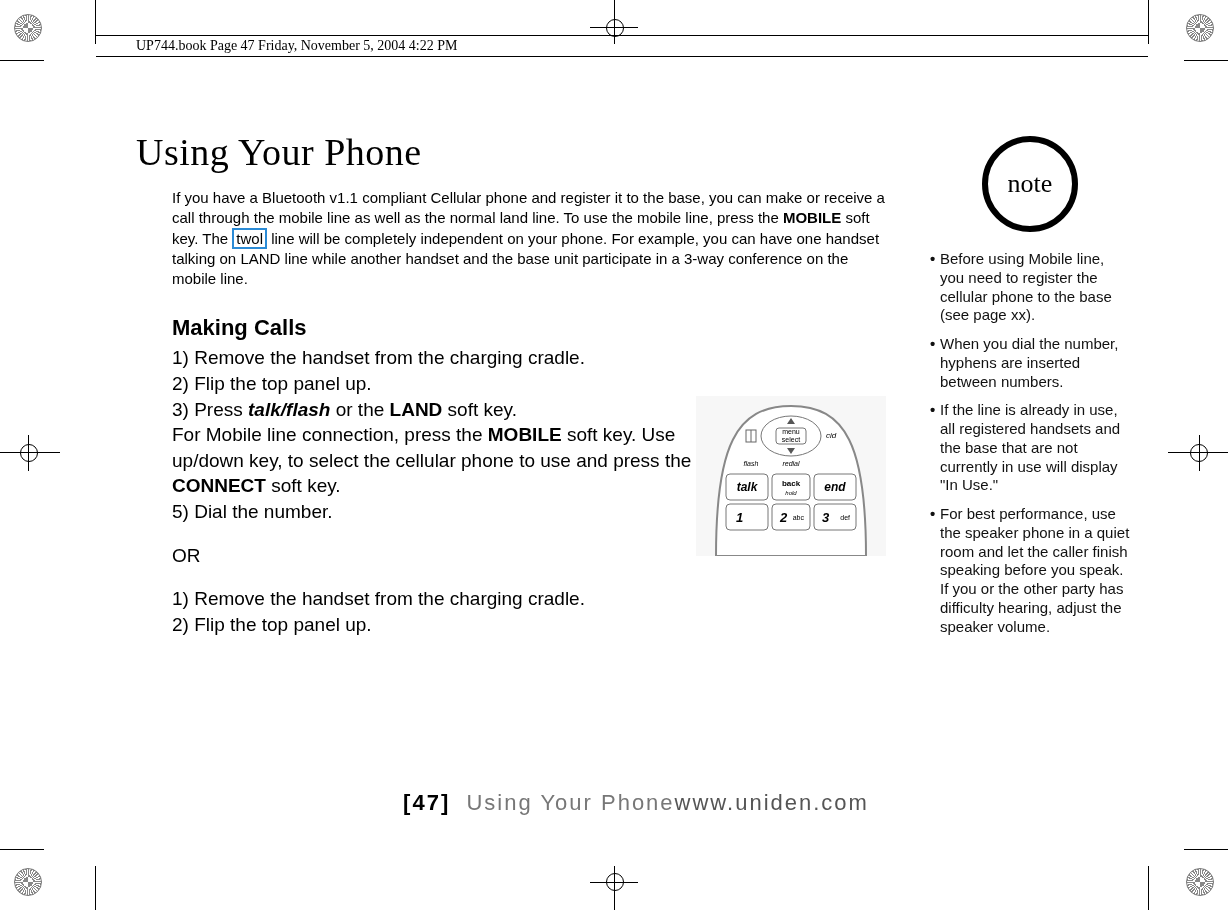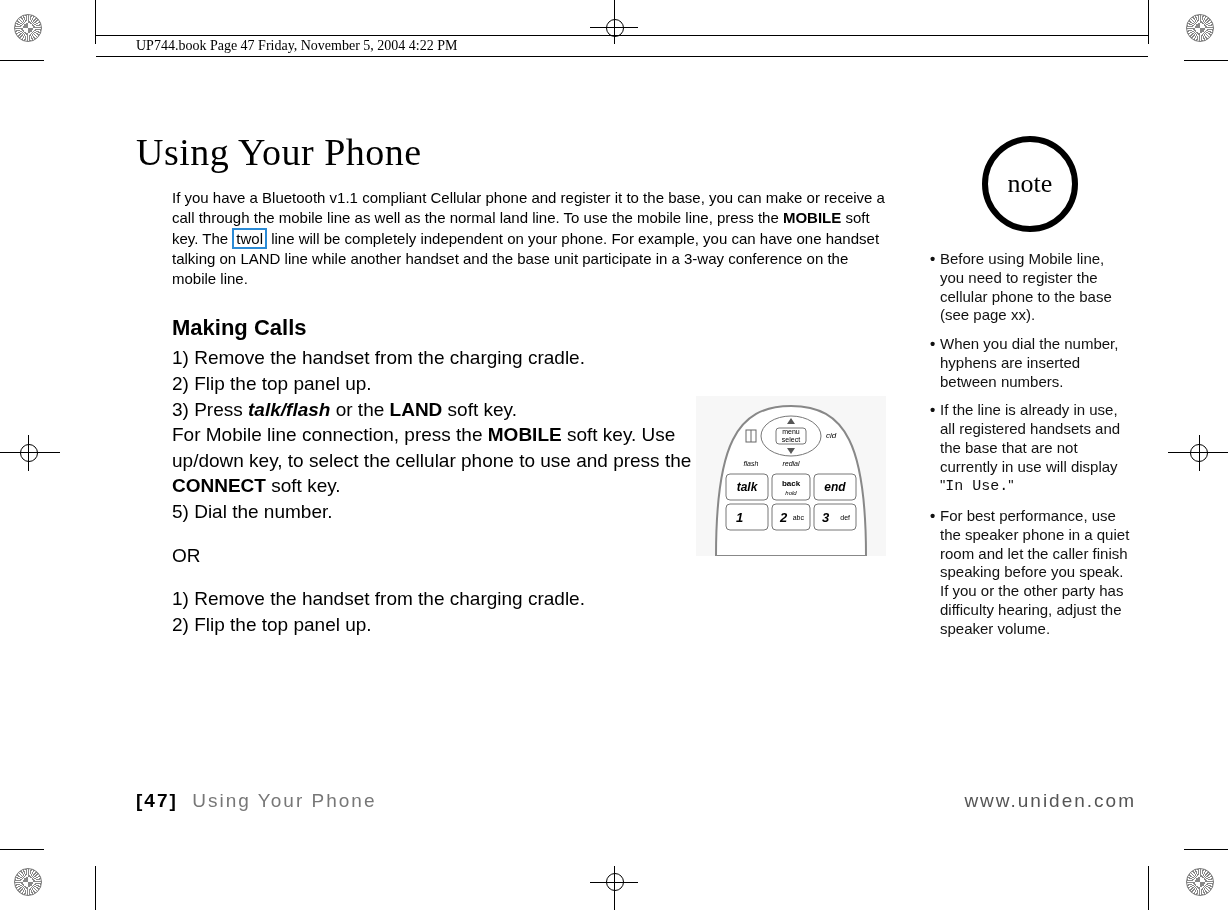--- a/index.html
+++ b/index.html
@@ -22,22 +22,22 @@
   .steps .b{font-weight:bold}
   .steps .bi{font-weight:bold;font-style:italic}
   .phone-img{position:absolute;left:695px;top:395px;width:190px;height:160px;border:1px solid #fff;background:#f7f7f7}
   .phone-svg{width:100%;height:100%}
   .sidebar{position:absolute;left:930px;top:136px;width:200px}
   .note-circle{width:84px;height:84px;border:6px solid #000;border-radius:50%;display:flex;align-items:center;justify-content:center;font-family:Georgia,serif;font-size:26px;margin:0 auto 18px auto}
   .note-list{font-size:15px;line-height:1.25;color:#111}
   .note-list .item{display:flex;margin-bottom:10px}
   .note-list .bullet{flex:0 0 10px;font-weight:bold}
   .note-list .txt{flex:1}
-  .note-list .mono{font-family:Liberation Mono, monospace}
-  .footer{position:absolute;left:136px;top:790px;width:1000px;display:flex;justify-content:space-between;font-size:19px;letter-spacing:2px;color:#555}
+  .note-list .mono{font-family:Liberation Sans, sans-serif}
+  .footer{position:absolute;left:136px;top:790px;width:1000px;display:flex;justify-content:center;font-size:22px;letter-spacing:2px;color:#555}
   .footer .left b{color:#000;letter-spacing:2px}
   .footer .left .chapter{color:#777}
 </style>
 </head>
 <body>
 
 <div class="hatch" style="left:14px;top:14px"></div>
 <div class="hatch" style="right:14px;top:14px"></div>
 <div class="hatch" style="left:14px;bottom:14px"></div>
 <div class="hatch" style="right:14px;bottom:14px"></div>

